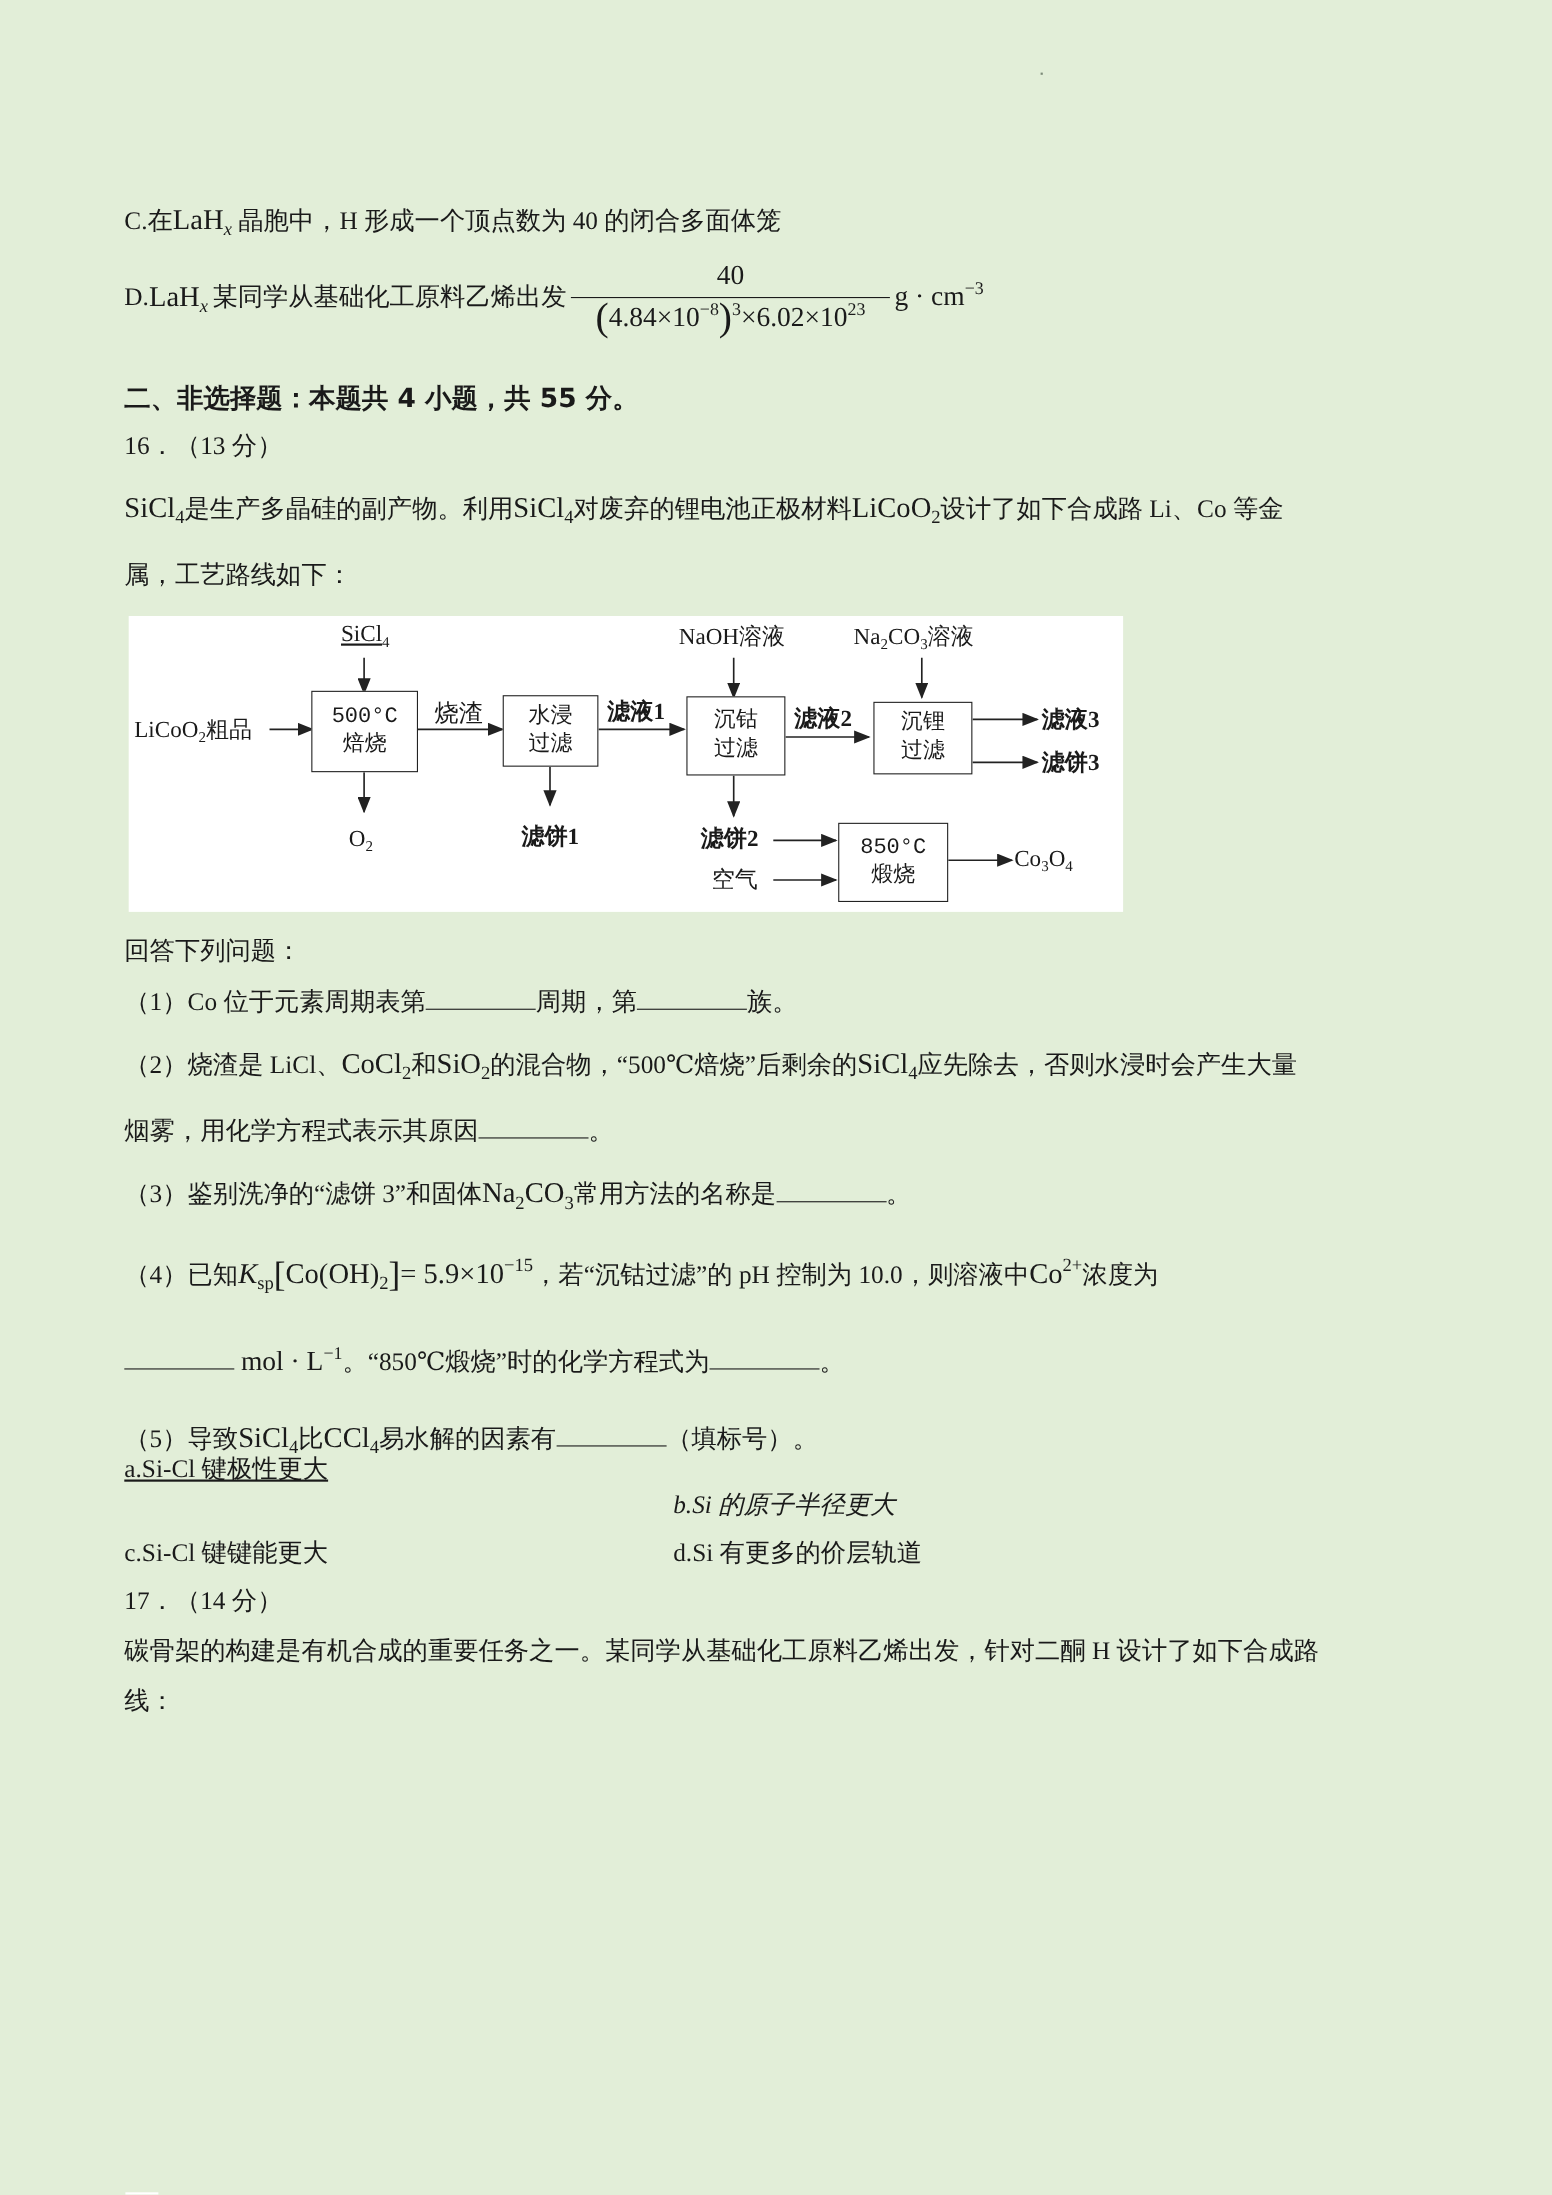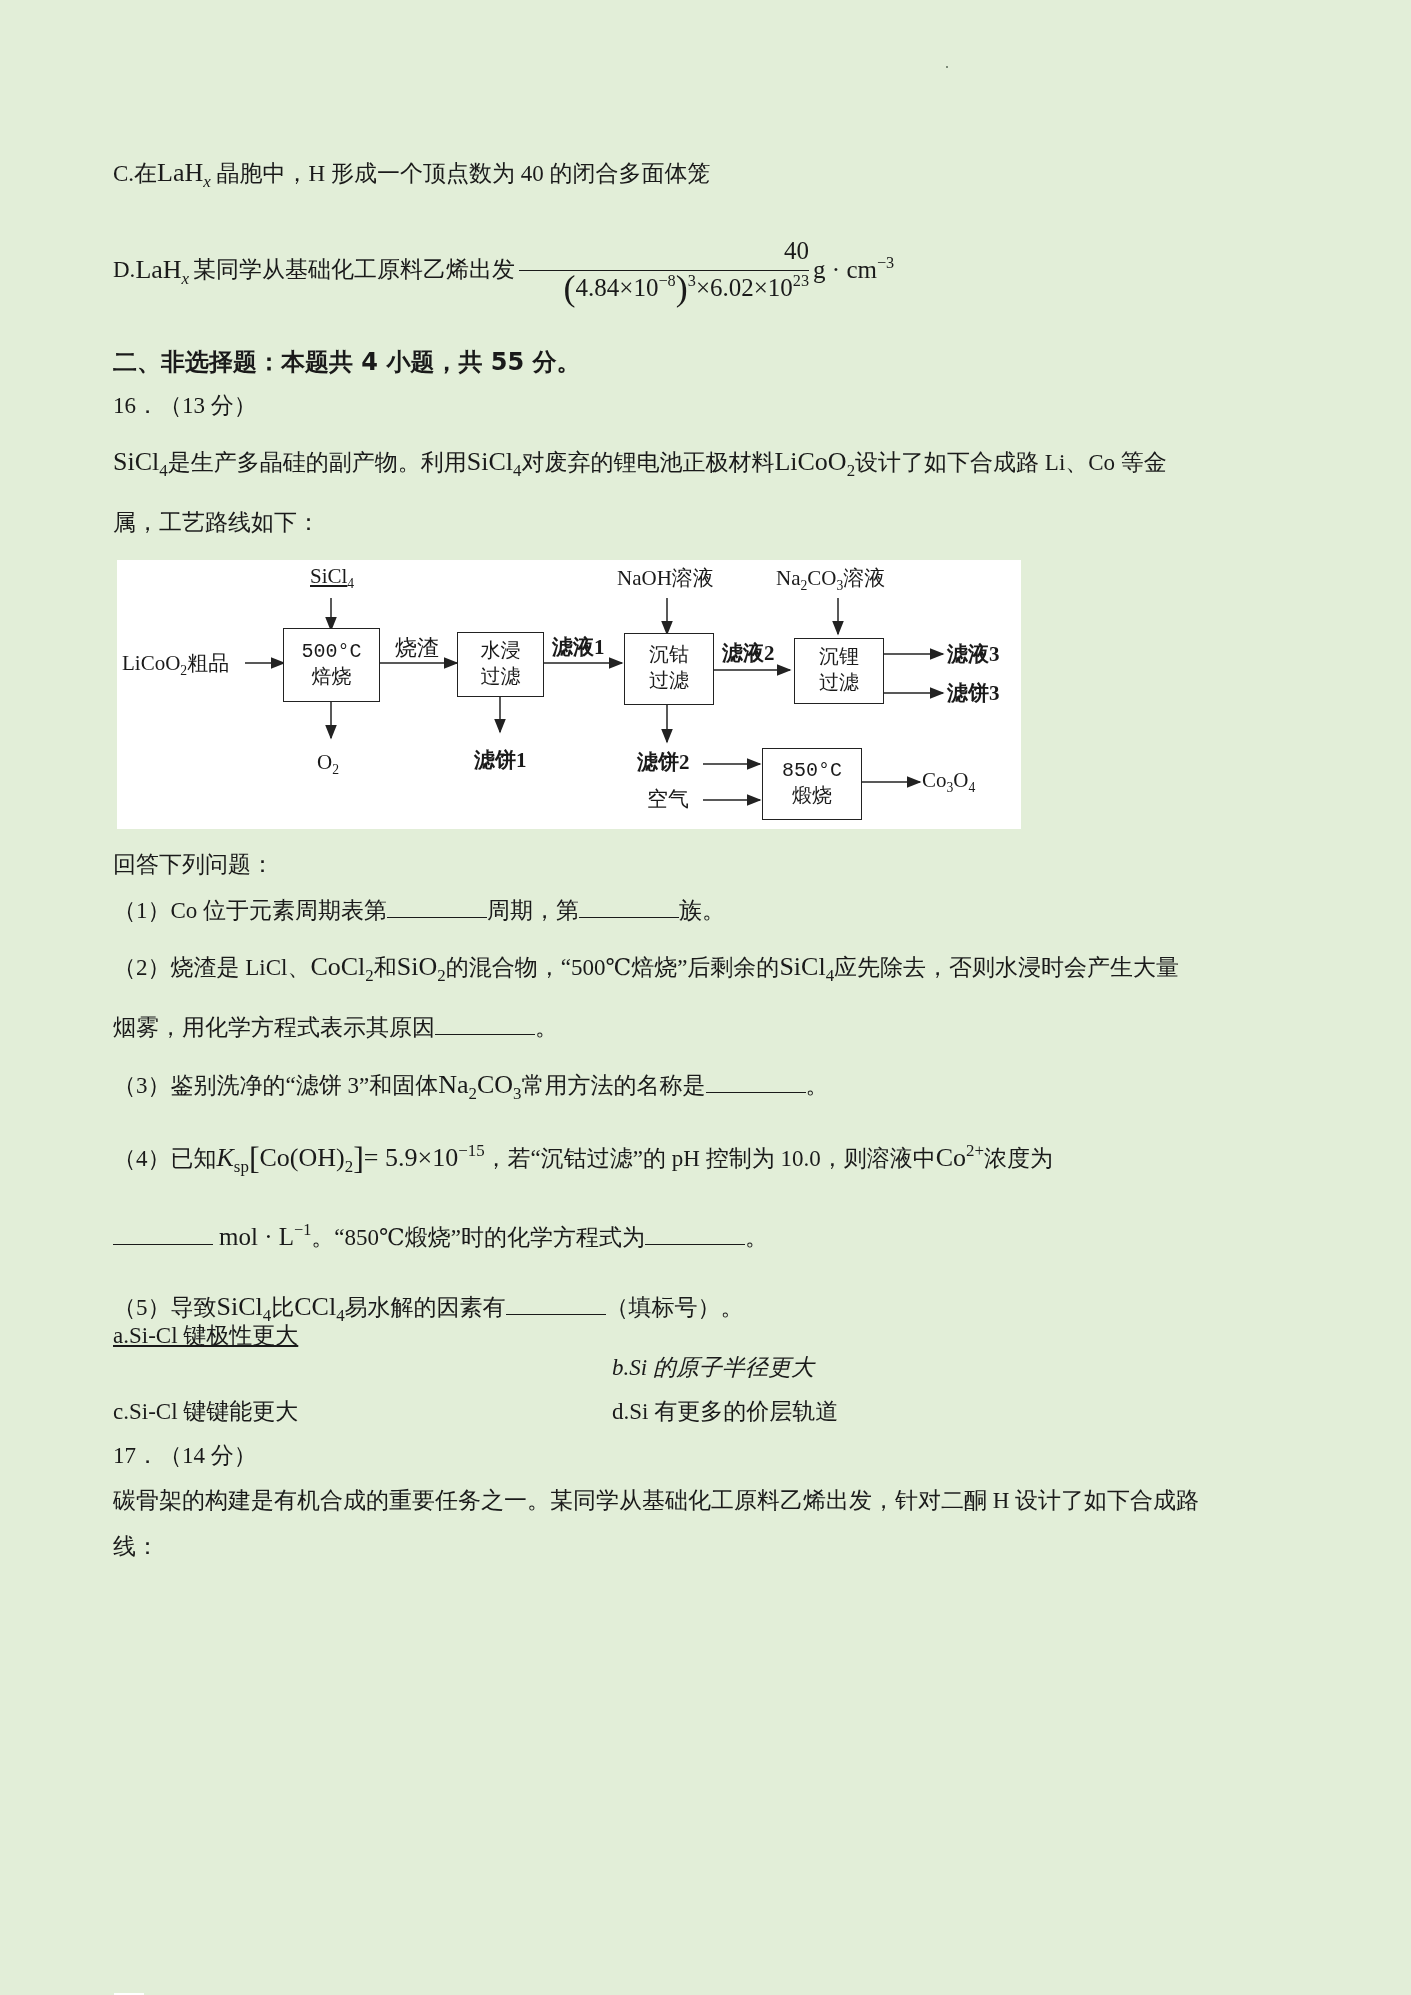--- a/index.html
+++ b/index.html
@@ -24,30 +24,30 @@
   .lbl { position:absolute; font-family:"Liberation Serif","DejaVu Serif",serif; font-size:21px; white-space:nowrap; }
   .diagram svg { position:absolute; left:0; top:0; }
   .blip { position:absolute; left:946px; top:66px; width:2px; height:2px; background:#7c8a78; }
   .corner { position:absolute; left:114px; top:1993px; width:30px; height:2px; background:#ffffff; }
 </style>
 </head>
 <body>
 
 <div class="blip"></div>
 
-<div class="abs t" style="left:113px; top:158px;">
+<div class="abs t" style="left:113px; top:185px;">
   <span>C.在</span><span style="font-size:26px;"><span>LaH</span><sub style="font-style:italic;">x</sub></span>
   <span>晶胞中，H 形成一个顶点数为 40 的闭合多面体笼</span>
 </div>
 
 <div class="abs t" style="left:113px; top:236px; display:flex; align-items:center;">
   <span>D.</span>
   <span style="font-size:26px;"><span>LaH</span><sub style="font-style:italic;">x</sub></span>
   <span style="margin-left:4px;">某同学从基础化工原料乙烯出发</span>
-  <span class="frac" style="width:290px;text-align:right;">
+  <span class="frac" style="width:290px;">
     <span class="num">40</span>
     <span class="den"><span class="big-paren">(</span><span>4.84×10</span><sup>−8</sup><span class="big-paren">)</span><sup>3</sup><span>×6.02×10</span><sup>23</sup></span>
   </span>
   <span style="font-size:25px;"><span>g · cm</span><sup>−3</sup></span>
 </div>
 
 <div class="abs t bold" style="left:113px; top:347px; font-family:'DejaVu Sans','Liberation Sans',sans-serif; font-size:24px;">二、非选择题：本题共 4 小题，共 55 分。</div>
 
 <div class="abs t" style="left:113px; top:391px;">16．（13 分）</div>
 

